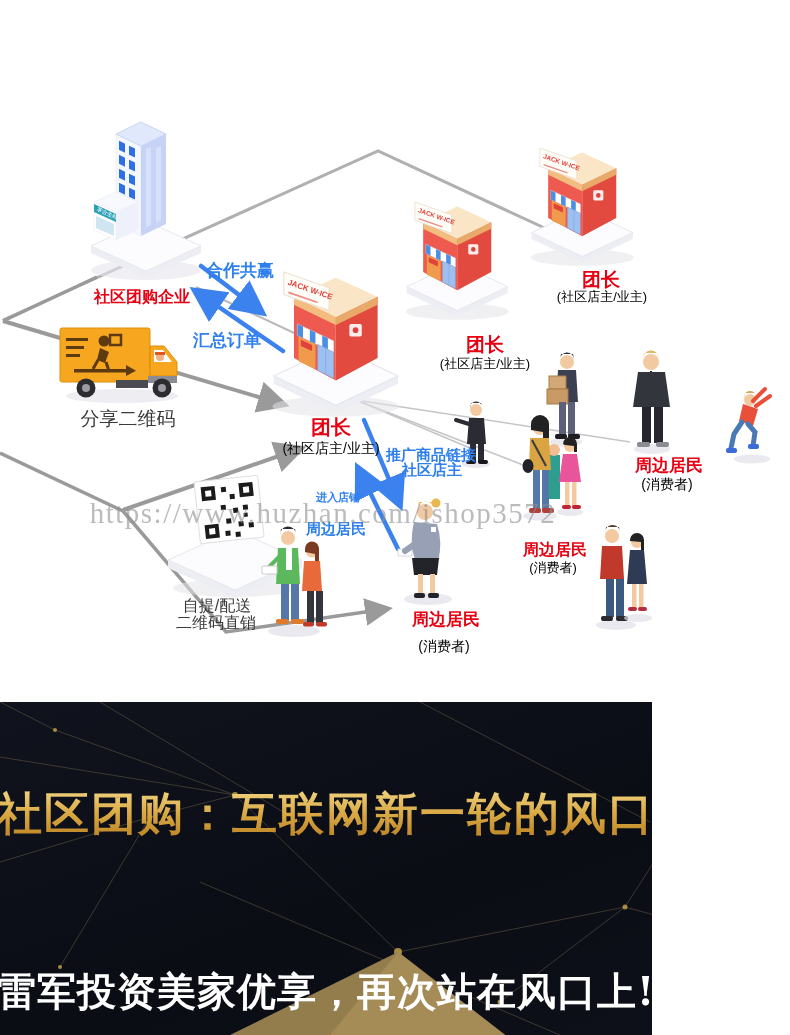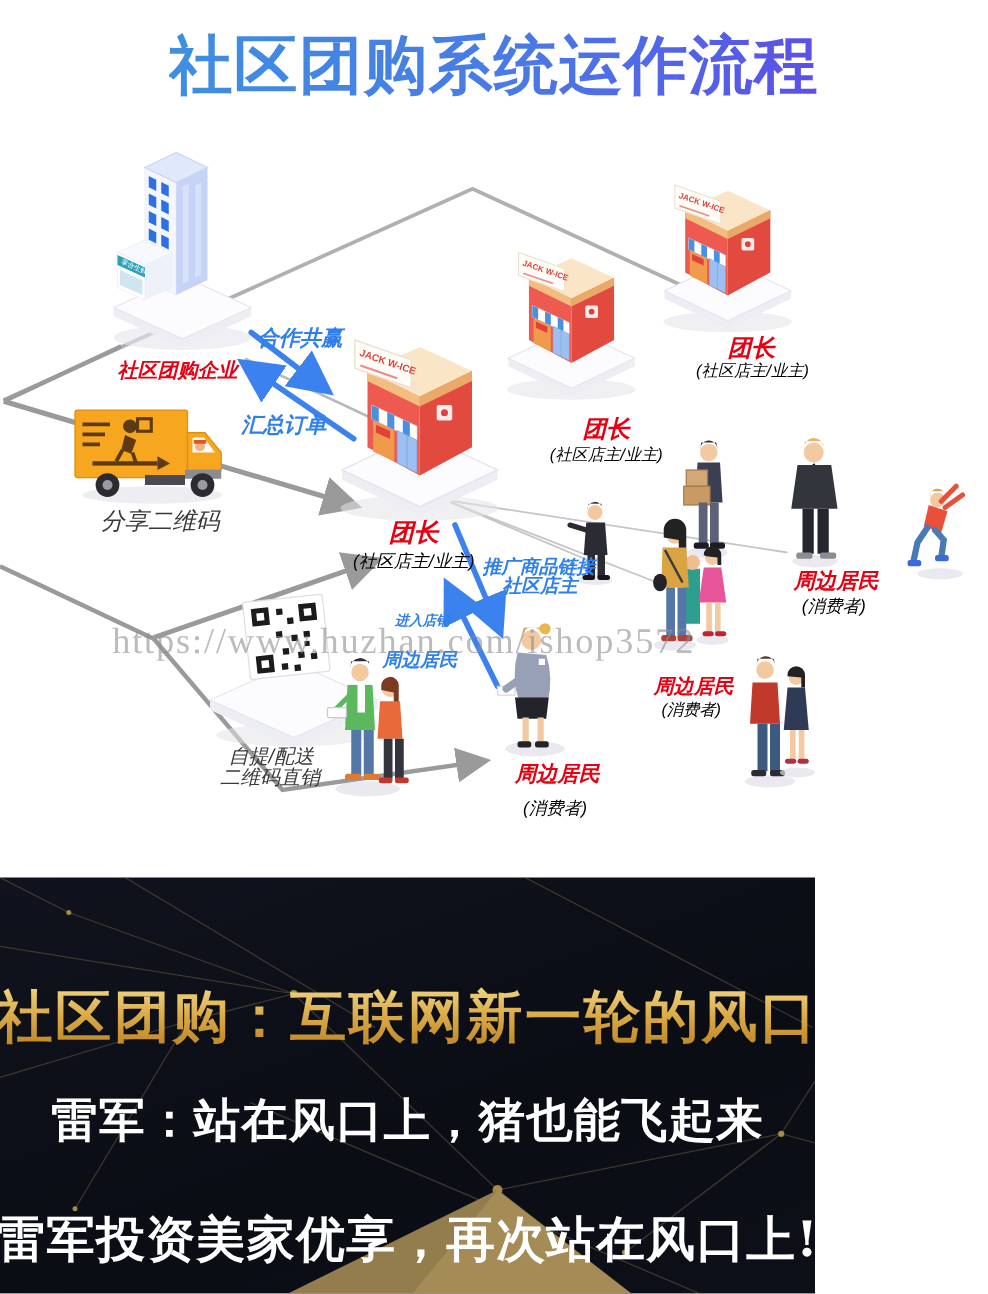--- a/index.html
+++ b/index.html
@@ -10,21 +10,21 @@
          font-family:"DejaVu Serif","Liberation Serif",serif;font-weight:bold;
          font-size:51px;letter-spacing:1px;white-space:nowrap;color:#4a79e6;}
   @supports ((-webkit-background-clip:text)){
     .title{background:linear-gradient(90deg,#3e8fe1 0%,#4a79e6 55%,#5b50e8 100%);
            -webkit-background-clip:text;background-clip:text;color:transparent;}
   }
   
   .diagram{position:absolute;left:0;top:0;width:790px;height:700px;}
   .diagram svg{position:absolute;left:0;top:0;}
   .lbl{position:absolute;transform:translate(-50%,-50%);white-space:nowrap;
-       text-align:center;line-height:1.1;z-index:20;font-style:italic;}
+       text-align:center;line-height:1.1;z-index:20;}
   .red{color:#e60012;font-weight:bold;}
   .blue{color:#2f80ed;font-weight:bold;}
   .gray{color:#000000;}
   .dark{color:#3a3a3a;}
   .watermark{position:absolute;left:0;top:497px;width:646px;text-align:center;
              font-family:Liberation Serif, serif;font-size:29px;
              letter-spacing:1.5px;color:#8f8f92;opacity:.6;z-index:30;}
   
   .banner{position:absolute;left:0;top:702px;width:652px;height:333px;
           background:linear-gradient(160deg,#10131d 0%,#0b0d15 60%,#0e1019 100%);overflow:hidden;}
@@ -37,21 +37,20 @@
           -webkit-background-clip:text;background-clip:text;color:transparent;}
   }
   .white2{top:195px;font-size:37px;letter-spacing:1px;color:#ffffff;}
   .white3{top:290px;font-size:39px;letter-spacing:1px;color:#ffffff;text-align:right;}
 </style>
 </head>
 <body>
 
 <div class="page">
 
-  <div class="title">社区团购系统运作流程</div>
 
   <div class="diagram">
 
     <svg width="790" height="700" viewBox="0 0 790 700">
       <defs>
         <marker id="mb" markerWidth="8" markerHeight="8" refX="6" refY="4" orient="auto">
           <path d="M0,0 L8,4 L0,8 z" fill="#3b82ee"></path>
         </marker>
         <marker id="mg" markerWidth="8" markerHeight="8" refX="6" refY="4" orient="auto">
           <path d="M0,0 L8,4 L0,8 z" fill="#9a9a9a"></path>
@@ -381,17 +380,16 @@
       <g>
         <polygon points="700,0 790,0 790,143" fill="#b5a075"></polygon>
         <polygon points="748,0 790,0 790,70" fill="#cdbd92" opacity="0.9"></polygon>
         <polygon points="398,250 230,333 505,333" fill="#937d4c"></polygon>
         <polygon points="398,250 330,333 505,333" fill="#a58b55"></polygon>
         <polygon points="790,193 790,308 735,253" fill="#937d4c"></polygon>
         <polygon points="762,333 790,303 790,333" fill="#6e5c3c"></polygon>
       </g>
     </svg>
     <div class="bline gold">社区团购：互联网新一轮的风口</div>
-    <div class="bline white2">雷军：站在风口上，猪也能飞起来</div>
     <div class="bline white3">雷军投资美家优享，再次站在风口上!</div>
   </div>
 
 </div>
 
 </body></html>

